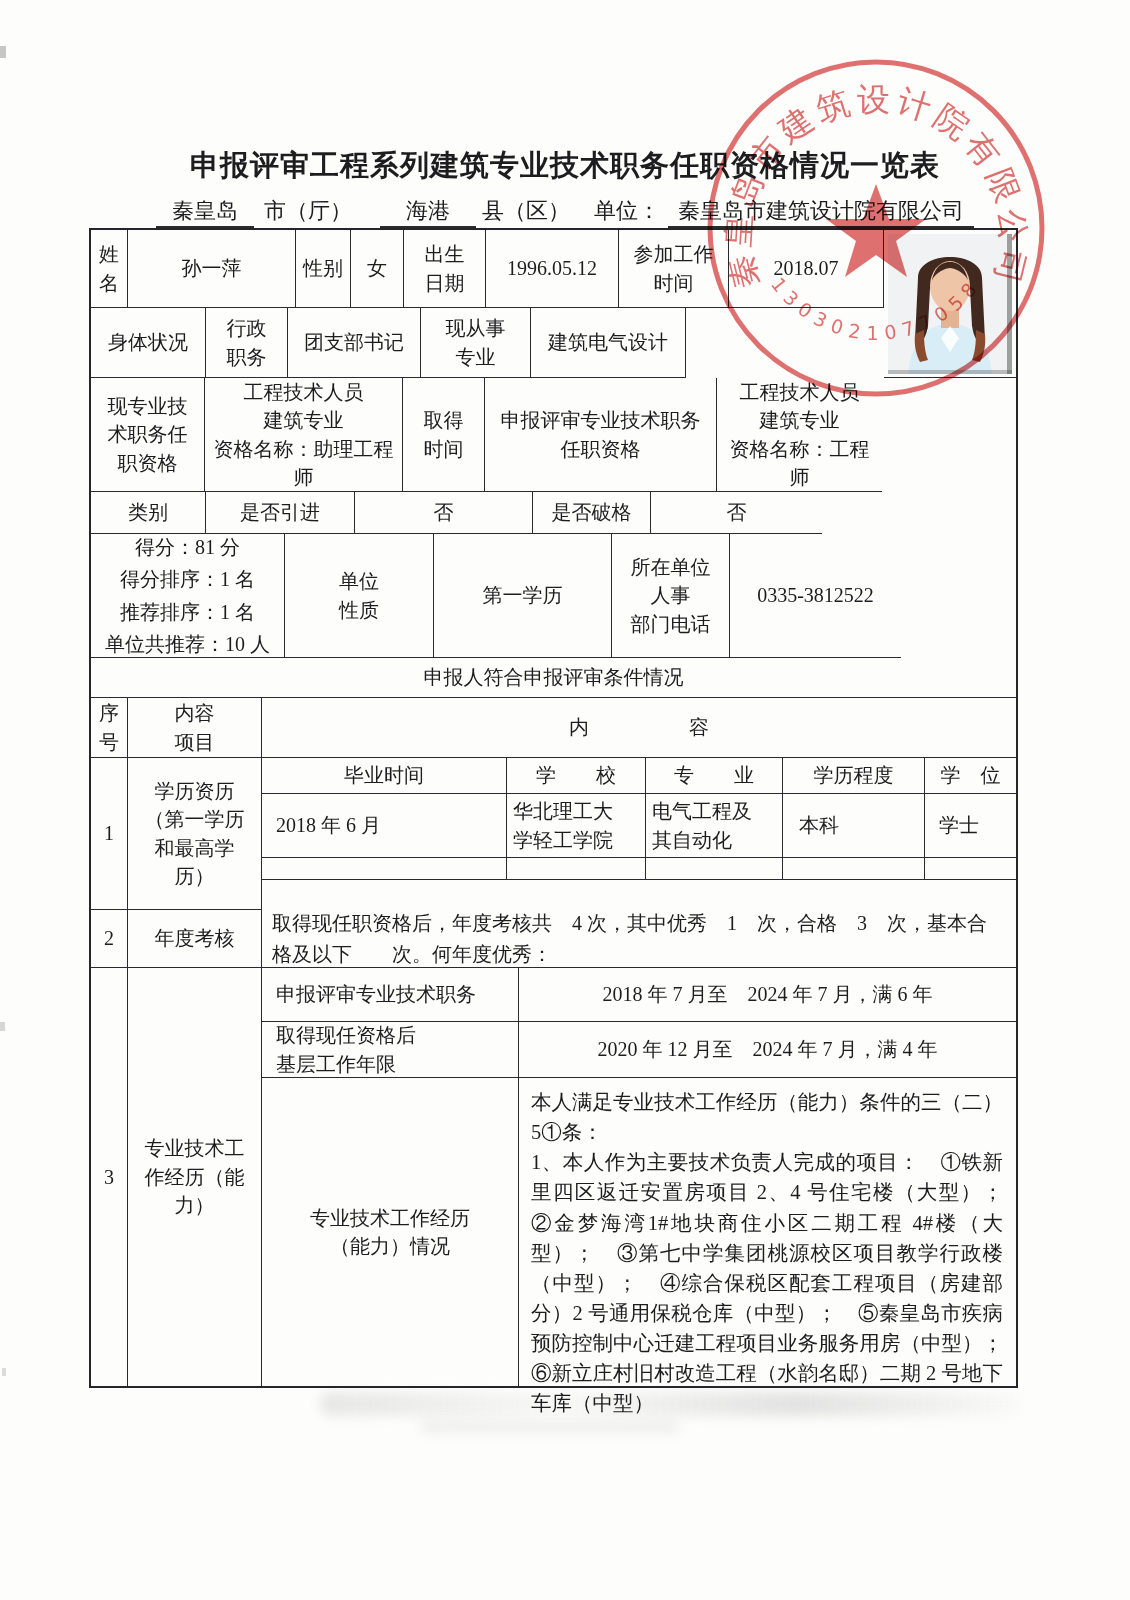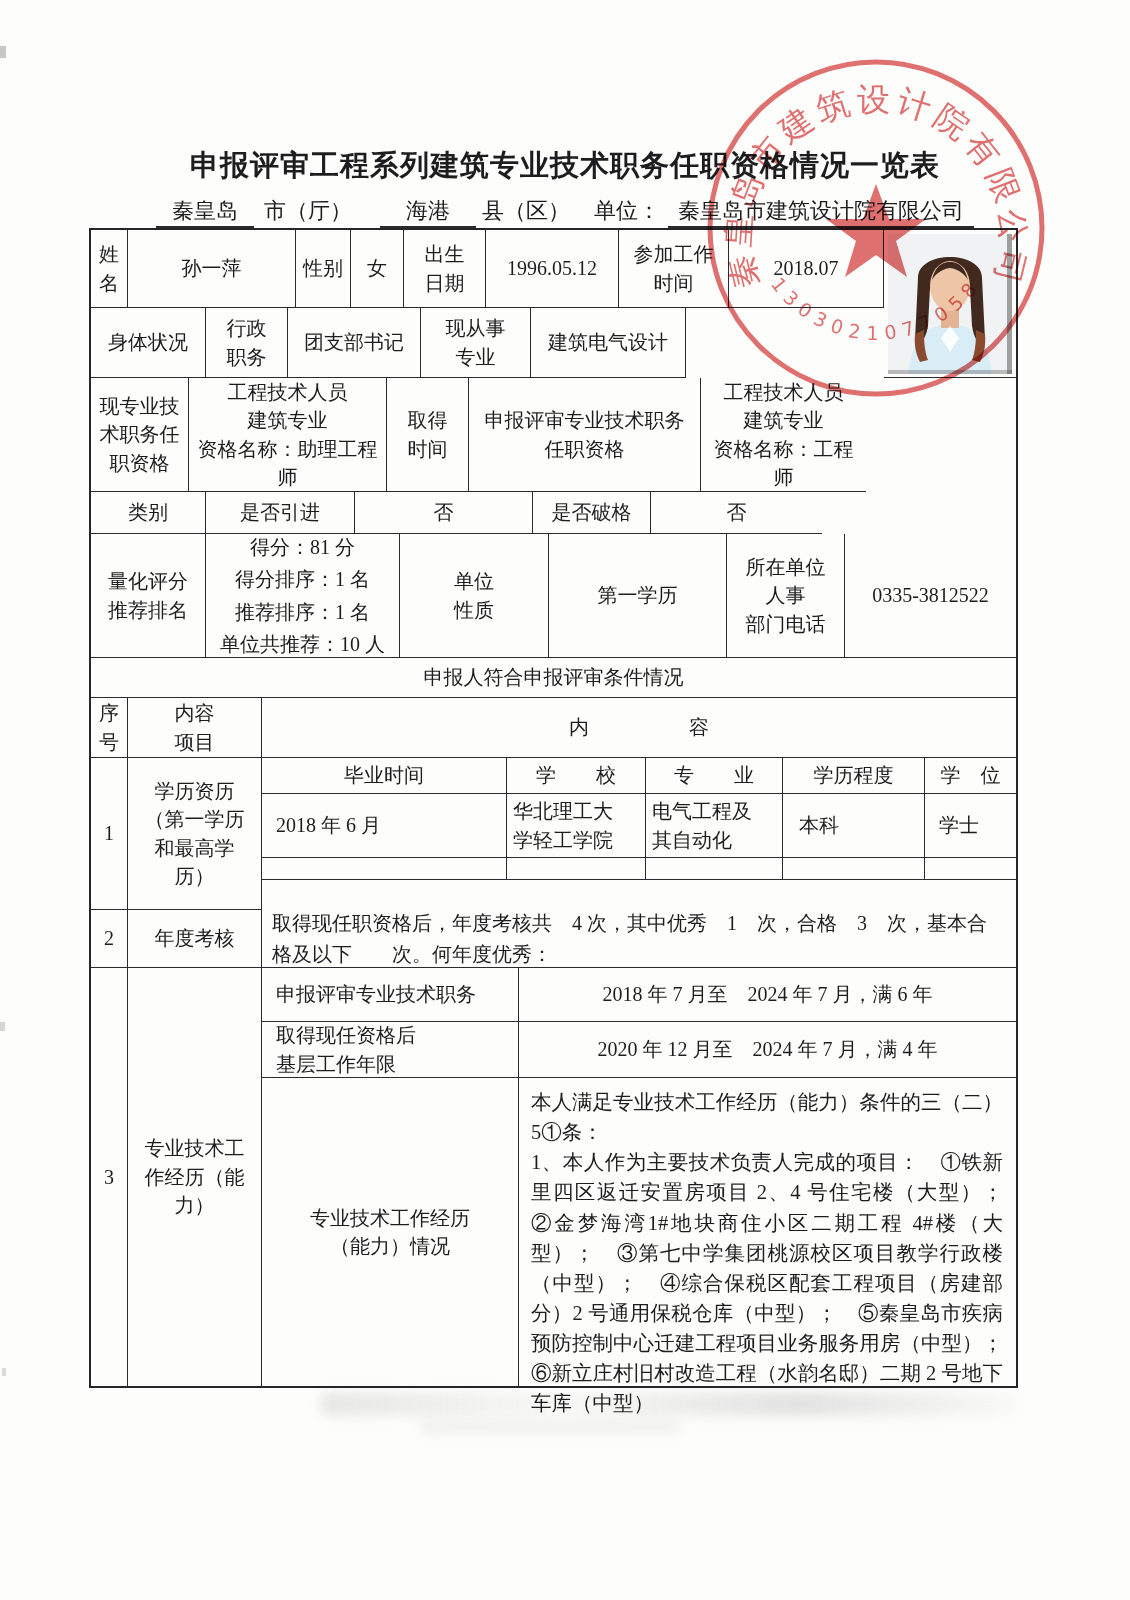--- a/index.html
+++ b/index.html
@@ -113,21 +113,21 @@
           <path d="M27,100 C26,112 28,120 32,128 L40,126 C36,116 36,104 36,96 Z M97,100 C98,112 96,120 92,128 L84,126 C88,116 88,104 88,96 Z" fill="#8a4a2e"></path>
           <ellipse cx="62" cy="52" rx="20" ry="25" fill="#eec5a6"></ellipse>
           <path d="M44,46 C48,38 58,34 62,34 C66,34 76,38 80,46 C78,38 74,28 62,28 C50,28 46,38 44,46 Z" fill="#42291f"></path>
           <rect x="119" y="0" width="5" height="140" opacity="0.45" fill="#3a3a3a"></rect>
           <rect x="0" y="136" width="124" height="4" opacity="0.3" fill="#3a3a3a"></rect>
         </svg>
       </div>
     </div>
 
     <div class="r" style="height:114px">
-      <div class="c" style="width:98px">现专业技
+      <div class="c" style="width:114px">现专业技
 术职务任
 职资格</div>
       <div class="c" style="width:198px">工程技术人员
 建筑专业
 资格名称：助理工程师</div>
       <div class="c" style="width:82px">取得
 时间</div>
       <div class="c" style="width:232px">申报评审专业技术职务
 任职资格</div>
       <div class="c last" style="width:165px">工程技术人员
@@ -137,22 +137,20 @@
 
     <div class="r" style="height:42px">
       <div class="c" style="width:115px">类别</div>
       <div class="c" style="width:149px">是否引进</div>
       <div class="c" style="width:178px">否</div>
       <div class="c" style="width:118px">是否破格</div>
       <div class="c last" style="width:171px">否</div>
     </div>
 
     <div class="r" style="height:124px">
-      <div class="c" style="width:115px">量化评分
-推荐排名</div>
       <div class="c scorelines" style="width:194px">得分：81 分
 得分排序：1 名
 推荐排序：1 名
 单位共推荐：10 人</div>
       <div class="c" style="width:149px">单位
 性质</div>
       <div class="c" style="width:178px">第一学历</div>
       <div class="c" style="width:118px">所在单位
 人事
 部门电话</div>

